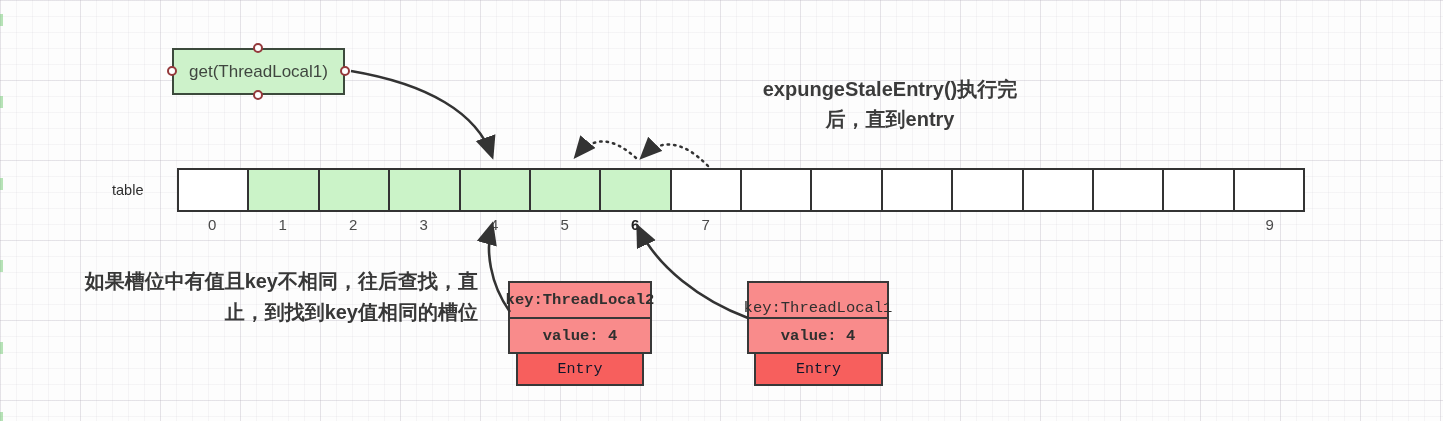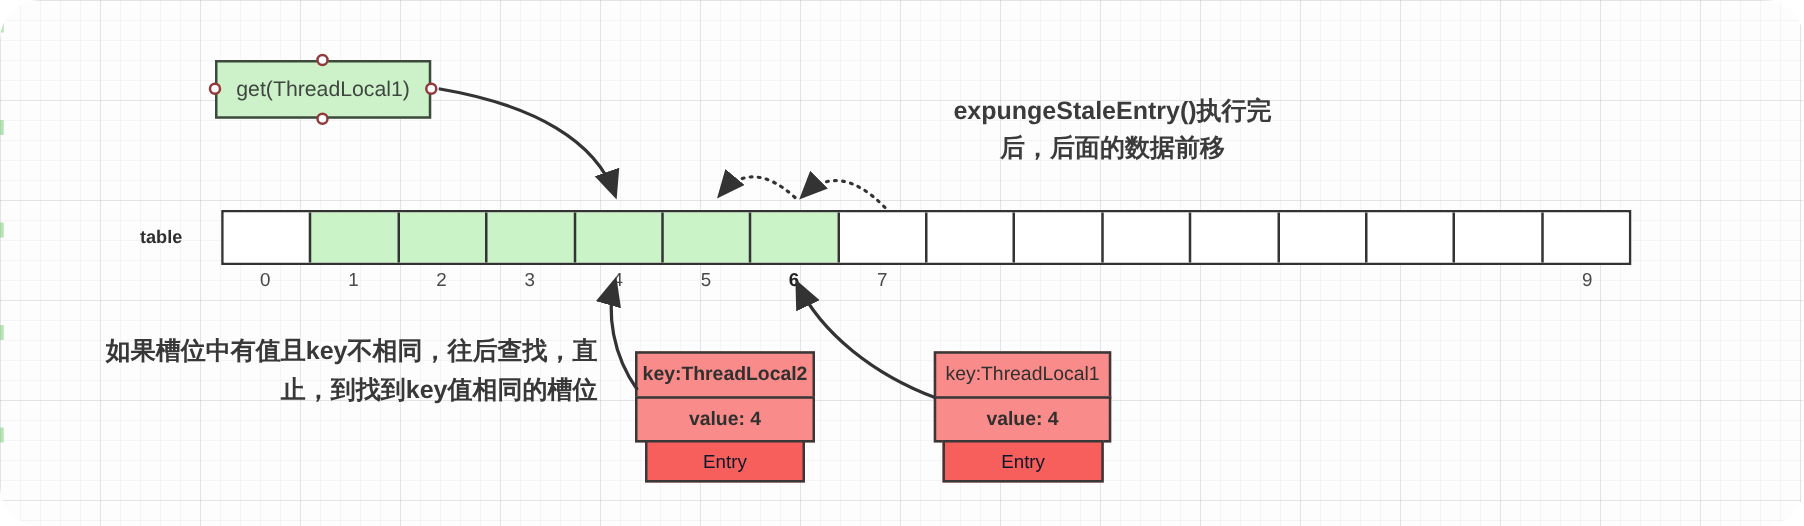--- a/index.html
+++ b/index.html
@@ -6,21 +6,20 @@
   body { font-family:"Liberation Sans","DejaVu Sans",sans-serif; }
   #canvas {
     position:relative; width:1443px; height:421px; overflow:hidden;
     background-color:#fdfdfd;
     background-image:
       linear-gradient(to right, rgba(185,180,192,0.28) 1px, transparent 1px),
       linear-gradient(to bottom, rgba(185,180,192,0.28) 1px, transparent 1px),
       linear-gradient(to right, rgba(205,200,210,0.16) 1px, transparent 1px),
       linear-gradient(to bottom, rgba(205,200,210,0.16) 1px, transparent 1px);
     background-size:80px 80px, 80px 80px, 16px 16px, 16px 16px;
-    border-radius:32px;
   }
   .edge-tick { position:absolute; left:0; width:3px; height:12px; background:rgba(125,205,125,0.55); }
 
   
   .get-box {
     position:absolute; left:172px; top:48px; width:173px; height:47px;
     background:#cdf2ca; border:2px solid #3c4a3c;
     display:flex; align-items:center; justify-content:center;
     font-size:17px; color:#3f463f;
   }
@@ -33,40 +32,40 @@
   .title {
     position:absolute; left:725px; top:74px; width:330px;
     text-align:center; font-weight:bold; font-size:20px; color:#3b3b3b; line-height:30px;
   }
   .note {
     position:absolute; left:36px; top:266px; width:442px;
     text-align:right; font-weight:bold; font-size:20px; color:#383838; line-height:31px;
   }
 
   
-  .table-label { position:absolute; left:112px; top:182px; font-size:14.5px; font-weight:bold; color:#2e2e2e; }
+  .table-label { position:absolute; left:112px; top:182px; font-size:14.5px; font-weight:normal; color:#2e2e2e; }
   .cells {
     position:absolute; left:177px; top:168px; width:1128px; height:44px;
     display:flex; border:2px solid #333;
     background:#fff;
   }
   .cell { flex:1 1 0; border-left:2px solid #333; background:#fff; }
   .cell:first-child { border-left:none; }
   .cell.green { background:#cbf3c8; }
   .idx-row {
     position:absolute; left:177px; top:216px; width:1128px; height:22px; display:flex;
   }
   .idx { flex:1 1 0; text-align:center; font-size:15px; color:#4a4a4a; }
   .idx.bold { font-weight:bold; color:#222; }
 
   
   .ebox {
     position:absolute; border:2px solid #383838;
     display:flex; align-items:center; justify-content:center;
-    font-size:15.5px; color:#30302f; background:#f98b8b;
+    font-size:15.5px; color:#30302f; background:#f98b8b;font-family:Liberation Mono, monospace;
   }
   .ebox.bold { font-weight:bold;text-align:right; }
   .entry-tag { background:#f75f5d; color:#0f172a; font-size:15px; }
 
   svg.overlay { position:absolute; left:0; top:0; pointer-events:none; }
 </style>
 </head>
 <body>
 
 <div id="canvas">
@@ -81,21 +80,21 @@
   <div class="get-box">
     <span>get(ThreadLocal1)</span>
   </div>
   <div class="handle" style="left:167px; top:66px;"></div>
   <div class="handle" style="left:253px; top:43px;"></div>
   <div class="handle" style="left:340px; top:66px;"></div>
   <div class="handle" style="left:253px; top:90px;"></div>
 
   <div class="title">
     <div>expungeStaleEntry()执行完</div>
-    <div>后，后面的数据前移</div>
+    <div>后，直到entry</div>
   </div>
 
   <div class="note">
     <div>如果槽位中有值且key不相同，往后查找，直</div>
     <div>止，到找到key值相同的槽位</div>
   </div>
 
   <div class="table-label">table</div>
   <div class="cells">
       <div class="cell"></div>
@@ -137,21 +136,21 @@
   <div class="ebox" style="left:508px; top:281px; width:144px; height:38px;">
     <span style="font-weight: bold;">key:ThreadLocal2</span>
   </div>
   <div class="ebox bold" style="left:508px; top:317px; width:144px; height:37px;">
     <span>value: 4</span>
   </div>
   <div class="ebox entry-tag" style="left:516px; top:352px; width:128px; height:34px;">
     <span>Entry</span>
   </div>
 
-  <div class="ebox" style="left:747px; top:281px; width:142px; height:38px;">
+  <div class="ebox" style="left:747px; top:281px; width:142px; height:38px;align-items:flex-end;">
     <span>key:ThreadLocal1</span>
   </div>
   <div class="ebox bold" style="left:747px; top:317px; width:142px; height:37px;">
     <span>value: 4</span>
   </div>
   <div class="ebox entry-tag" style="left:754px; top:352px; width:129px; height:34px;">
     <span>Entry</span>
   </div>
 
   <svg class="overlay" width="1443" height="421" viewBox="0 0 1443 421">

